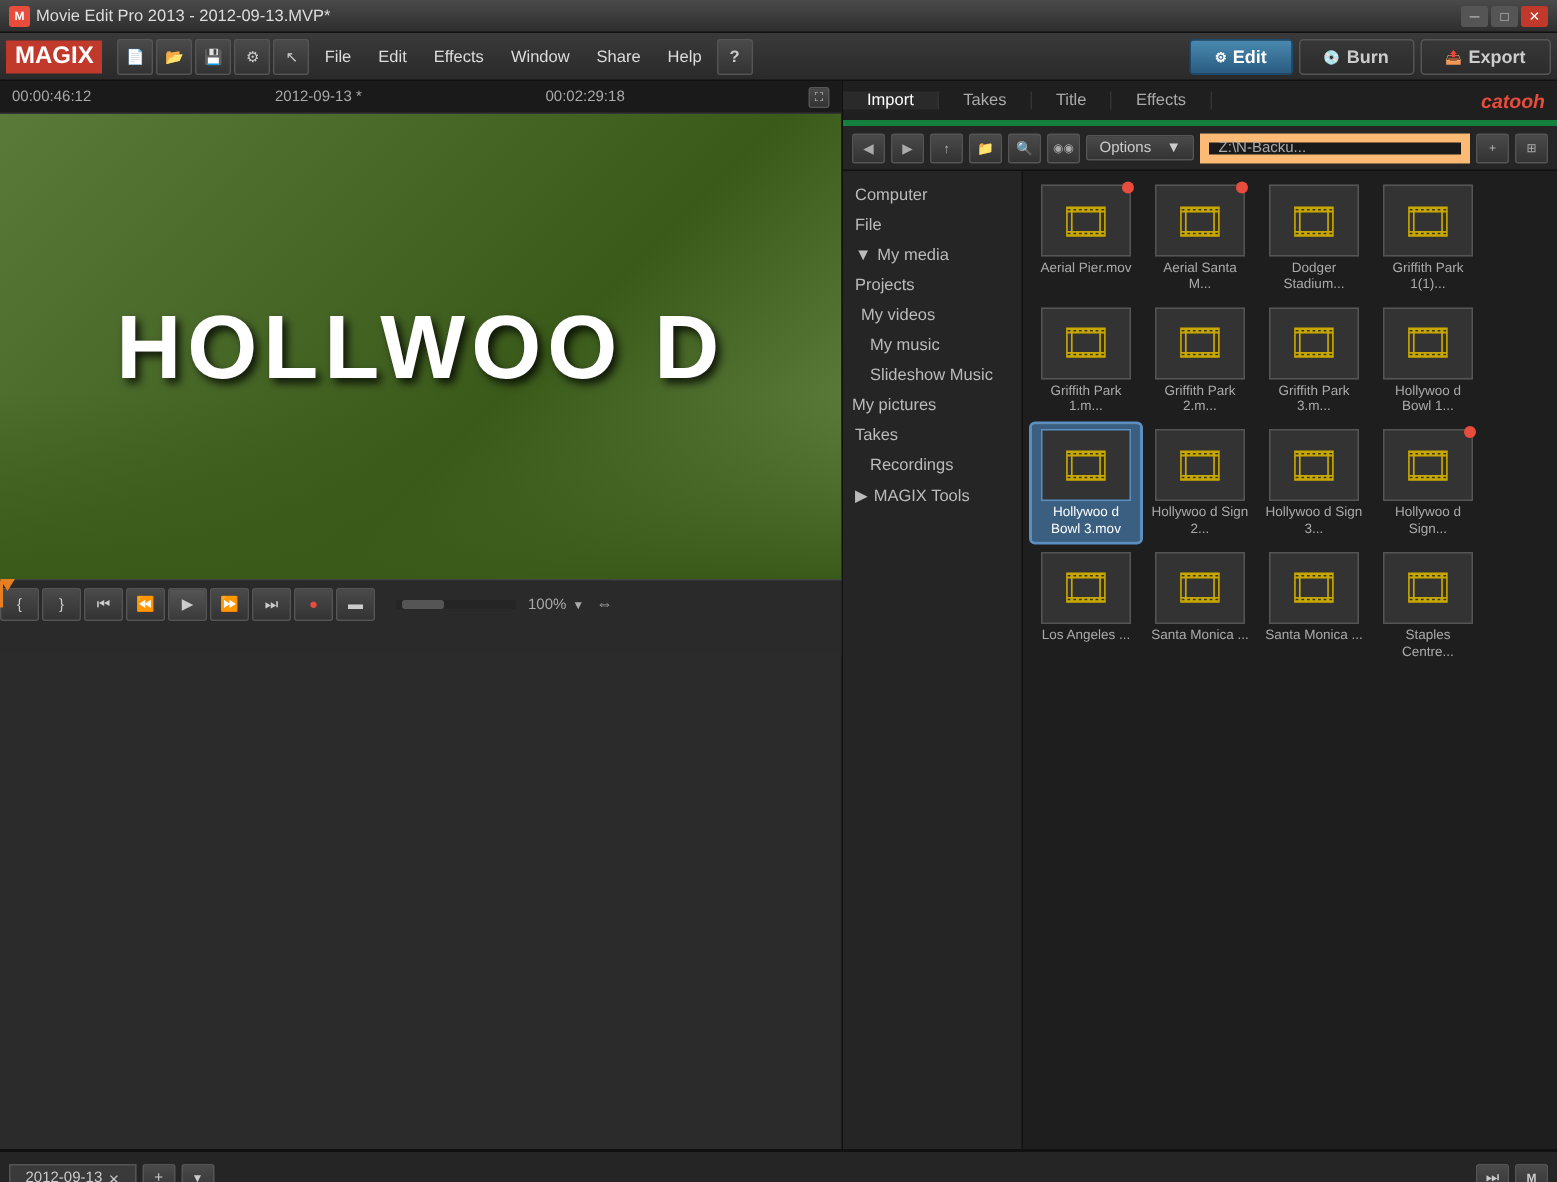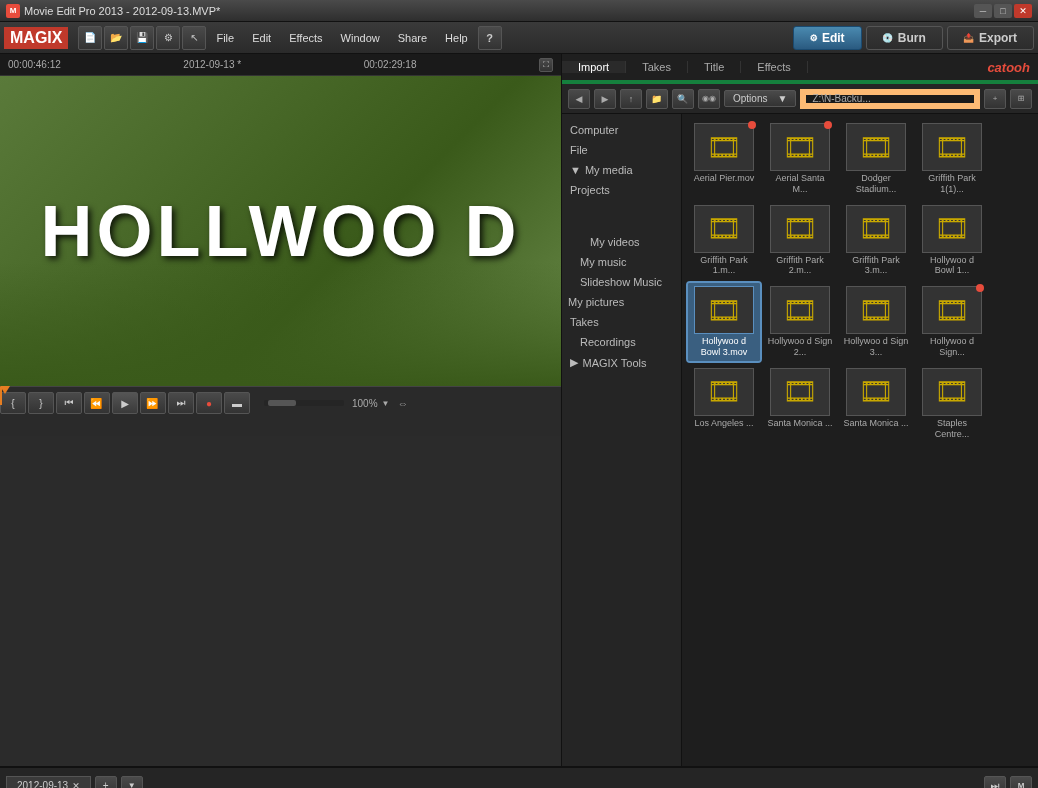--- a/index.html
+++ b/index.html
@@ -25,21 +25,21 @@
     .top-action-btn { padding: 4px 16px; border-radius: 3px; font-size: 12px; font-weight: bold; cursor: pointer; border: 1px solid #555; display: flex; align-items: center; gap: 4px; }
 
     
     #main { display: flex; height: calc(788px - 22px - 32px - 22px); }
 
     
     #left-panel { width: 562px; display: flex; flex-direction: column; border-right: 1px solid #111; }
     #preview-header { background: #1a1a1a; height: 22px; display: flex; align-items: center; justify-content: space-between; padding: 0 8px; font-size: 10px; color: #aaa; border-bottom: 1px solid #333; }
     #preview-area { flex: 1; background: #000; position: relative; overflow: hidden; max-height: 310px; }
     .hollywood-sign { width: 100%; height: 100%; background: linear-gradient(135deg, #5a7a3a 0%, #4a6a2a 30%, #3a5a1a 60%, #6a8a4a 100%); display: flex; align-items: center; justify-content: center; position: relative; }
-    .sign-text { font-size: 72px; font-weight: bold; color: white; text-shadow: 3px 3px 6px rgba(0,0,0,0.8); letter-spacing: 4px; font-family: Arial Black, sans-serif; }
+    .sign-text { font-size: 60px; font-weight: bold; color: white; text-shadow: 3px 3px 6px rgba(0,0,0,0.8); letter-spacing: 4px; font-family: Arial Black, sans-serif; }
     .hillside { position: absolute; bottom: 0; width: 100%; height: 40%; background: linear-gradient(to top, #3a5a1a, transparent); }
 
     
     #timeline-controls { background: #2a2a2a; height: 50px; display: flex; flex-direction: row; border-top: 1px solid #444; }
     #progress-bar { height: 18px; background: #1a1a1a; position: relative; cursor: pointer; }
     .progress-fill { height: 100%; background: linear-gradient(to right, #555, #666); width: 60%; }
     .progress-marker { position: absolute; top: 0; left: 60%; width: 2px; height: 100%; background: #e67e22; }
     .progress-triangle { position: absolute; top: -1px; left: 59%; width: 0; height: 0; border-left: 5px solid transparent; border-right: 5px solid transparent; border-top: 8px solid #e67e22; }
     #transport { height: 32px; display: flex; align-items: center; justify-content: center; gap: 2px; background: #2a2a2a; }
     .transport-btn { width: 26px; height: 22px; background: linear-gradient(to bottom, #4a4a4a, #333); border: 1px solid #555; border-radius: 2px; display: flex; align-items: center; justify-content: center; cursor: pointer; color: #ccc; font-size: 10px; }
@@ -208,21 +208,21 @@
         <div class="tree-item">
           <span>File</span>
         </div>
         <div class="tree-item">
           <span>▼</span>
           <span>My media</span>
         </div>
         <div class="tree-item" style="">
           <span>Projects</span>
         </div>
-        <div class="tree-item" style="padding-left:28px;margin-top:32px;">
+        <div class="tree-item" style="padding-left:12px;">
           <span>My videos</span>
         </div>
         <div class="tree-item" style="padding-left:18px;">
           <span>My music</span>
         </div>
         <div class="tree-item" style="padding-left:18px;">
           <span>Slideshow Music</span>
         </div>
         <div class="tree-item" style="padding-left:6px;">
           <span>My pictures</span>

